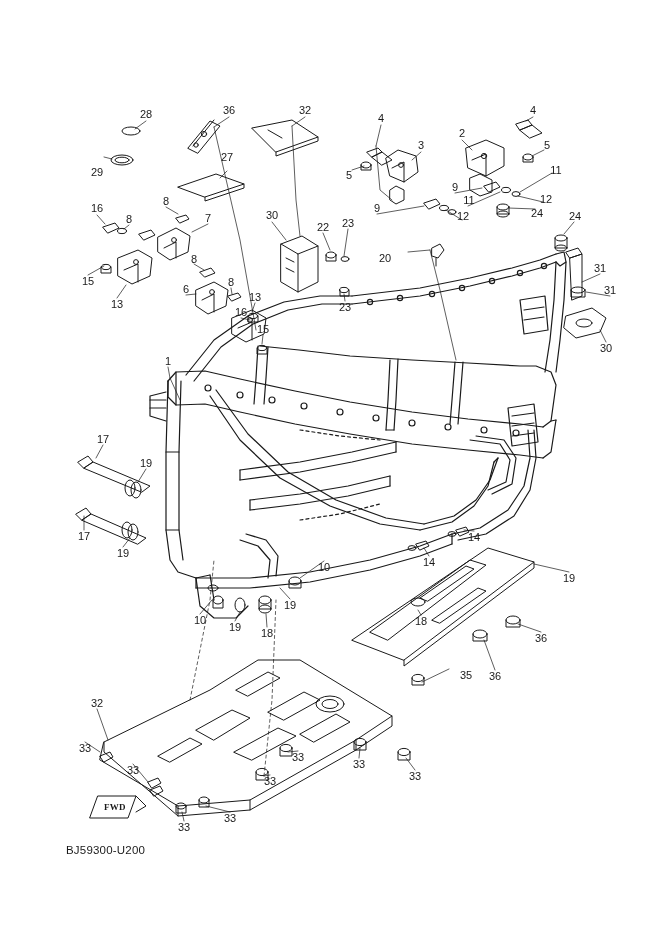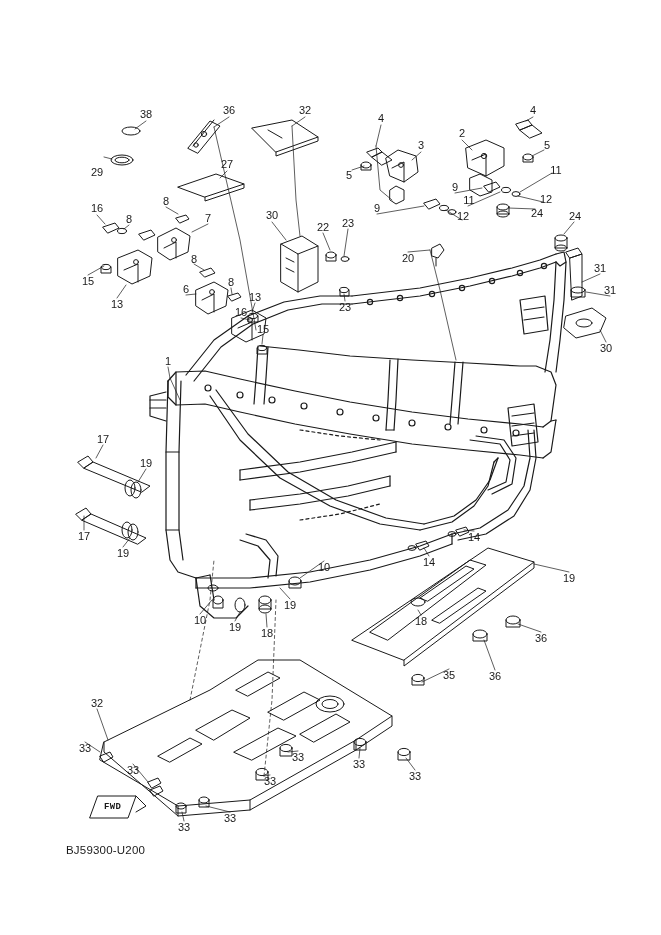--- a/index.html
+++ b/index.html
@@ -37,21 +37,21 @@
     left: 66px;
     top: 844px;
     font-family: "Liberation Sans", sans-serif;
     font-size: 11.5px;
     color: #1a1a1a;
     letter-spacing: 0.2px;
     white-space: nowrap;
   }
   .fwd-label {
     position: absolute;
-    font-family: Liberation Mono, monospace;
+    font-family: Liberation Serif, serif;
     font-size: 9px;
     font-weight: bold;
     color: #1a1a1a;
     letter-spacing: 0.3px;
   }
 </style>
 </head>
 <body>
 
 <div id="page">
@@ -466,47 +466,47 @@
       </g>
 
     </g>
   </svg>
 
   <div class="fwd-label" style="left:104px; top:802px;">FWD</div>
 
   <div id="part-code">BJ59300-U200</div>
 
   <div id="callout-layer">
-      <div class="callout" style="left: 146px; top: 114px;">38</div>
+      <div class="callout" style="left: 146px; top: 114px;">28</div>
       <div class="callout" style="left: 229px; top: 110px;">36</div>
       <div class="callout" style="left: 305px; top: 110px;">32</div>
       <div class="callout" style="left: 381px; top: 118px;">4</div>
       <div class="callout" style="left: 533px; top: 110px;">4</div>
       <div class="callout" style="left: 462px; top: 133px;">2</div>
       <div class="callout" style="left: 421px; top: 145px;">3</div>
       <div class="callout" style="left: 97px; top: 172px;">29</div>
       <div class="callout" style="left: 349px; top: 175px;">5</div>
       <div class="callout" style="left: 547px; top: 145px;">5</div>
       <div class="callout" style="left: 556px; top: 170px;">11</div>
-      <div class="callout" style="left: 227px; top: 164px;">27</div>
+      <div class="callout" style="left: 227px; top: 157px;">27</div>
       <div class="callout" style="left: 455px; top: 187px;">9</div>
       <div class="callout" style="left: 469px; top: 200px;">11</div>
       <div class="callout" style="left: 546px; top: 199px;">12</div>
       <div class="callout" style="left: 537px; top: 213px;">24</div>
       <div class="callout" style="left: 575px; top: 216px;">24</div>
       <div class="callout" style="left: 97px; top: 208px;">16</div>
       <div class="callout" style="left: 129px; top: 219px;">8</div>
       <div class="callout" style="left: 166px; top: 201px;">8</div>
       <div class="callout" style="left: 208px; top: 218px;">7</div>
       <div class="callout" style="left: 272px; top: 215px;">30</div>
       <div class="callout" style="left: 323px; top: 227px;">22</div>
       <div class="callout" style="left: 348px; top: 223px;">23</div>
       <div class="callout" style="left: 377px; top: 208px;">9</div>
       <div class="callout" style="left: 463px; top: 216px;">12</div>
-      <div class="callout" style="left: 408px; top: 258px; text-align: center;">20</div>
+      <div class="callout" style="left: 385px; top: 258px; text-align: center;">20</div>
       <div class="callout" style="left: 194px; top: 259px;">8</div>
       <div class="callout" style="left: 88px; top: 281px;">15</div>
       <div class="callout" style="left: 117px; top: 304px;">13</div>
       <div class="callout" style="left: 186px; top: 289px;">6</div>
       <div class="callout" style="left: 231px; top: 282px;">8</div>
       <div class="callout" style="left: 255px; top: 297px;">13</div>
       <div class="callout" style="left: 241px; top: 312px;">16</div>
       <div class="callout" style="left: 345px; top: 307px;">23</div>
       <div class="callout" style="left: 600px; top: 268px;">31</div>
       <div class="callout" style="left: 610px; top: 290px;">31</div>
@@ -521,21 +521,21 @@
       <div class="callout" style="left: 429px; top: 562px;">14</div>
       <div class="callout" style="left: 324px; top: 567px;">10</div>
       <div class="callout" style="left: 569px; top: 578px;">19</div>
       <div class="callout" style="left: 290px; top: 605px;">19</div>
       <div class="callout" style="left: 200px; top: 620px;">10</div>
       <div class="callout" style="left: 235px; top: 627px;">19</div>
       <div class="callout" style="left: 267px; top: 633px;">18</div>
       <div class="callout" style="left: 421px; top: 621px;">18</div>
       <div class="callout" style="left: 541px; top: 638px;">36</div>
       <div class="callout" style="left: 495px; top: 676px;">36</div>
-      <div class="callout" style="left: 449px; top: 675px;">35</div>
+      <div class="callout" style="left: 466px; top: 675px;">35</div>
       <div class="callout" style="left: 97px; top: 703px;">32</div>
       <div class="callout" style="left: 85px; top: 748px;">33</div>
       <div class="callout" style="left: 133px; top: 770px;">33</div>
       <div class="callout" style="left: 298px; top: 757px;">33</div>
       <div class="callout" style="left: 359px; top: 764px;">33</div>
       <div class="callout" style="left: 415px; top: 776px;">33</div>
       <div class="callout" style="left: 270px; top: 781px;">33</div>
       <div class="callout" style="left: 184px; top: 827px;">33</div>
       <div class="callout" style="left: 230px; top: 818px;">33</div>
     </div>

